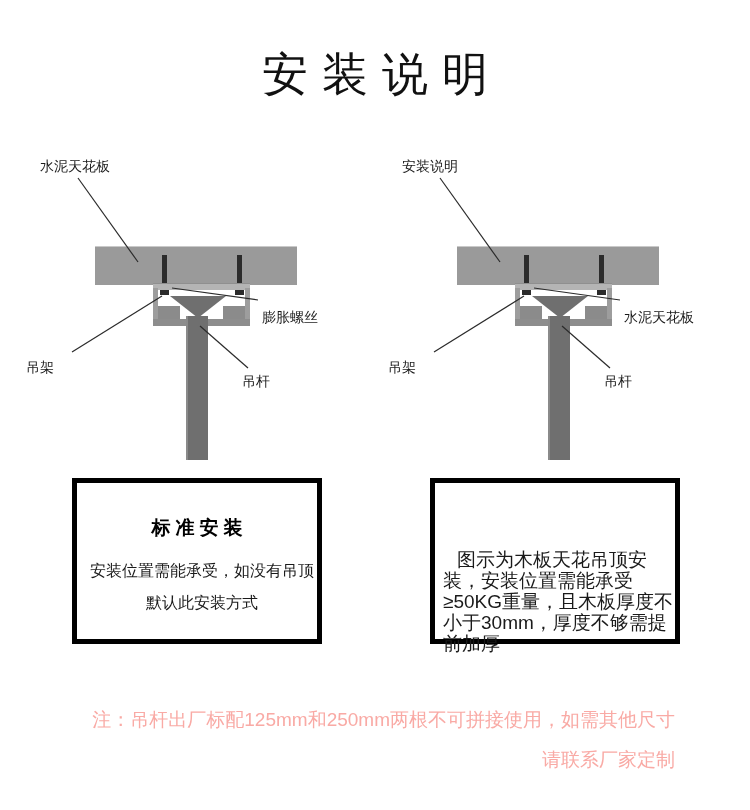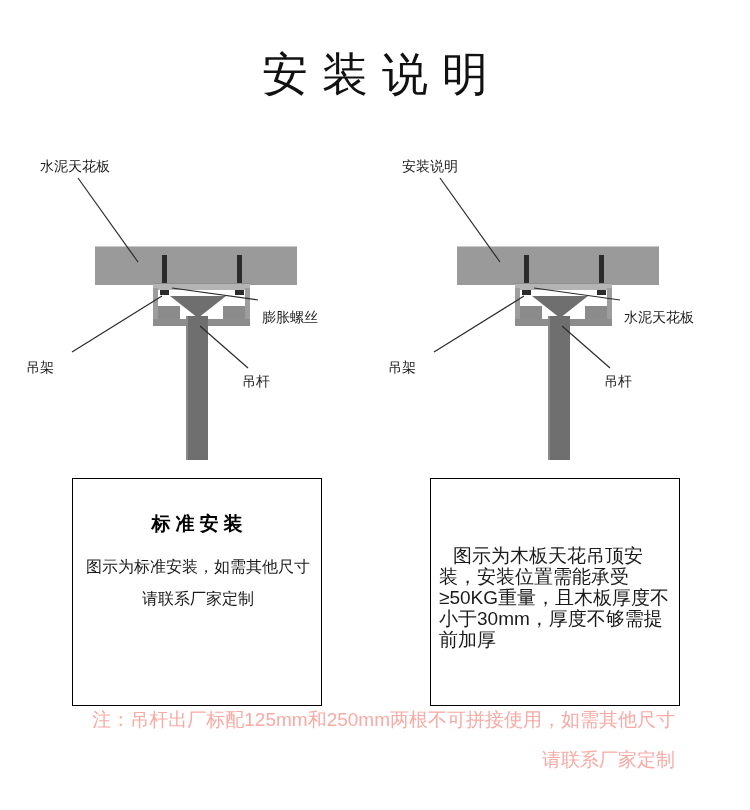--- a/index.html
+++ b/index.html
@@ -166,22 +166,22 @@
   .lbl-ceiling { left: 30px;  top: 18px; font-family: Liberation Mono, monospace; }
   .lbl-screw   { left: 252px; top: 168px; }
   .lbl-hanger  { left: 16px;  top: 218px; }
   .lbl-rod     { left: 232px; top: 232px; }
 
   
   .info-box {
     position: absolute;
     top: 478px;
     width: 250px;
-    height: 228px;
-    border: 1px solid #000000;
+    height: 166px;
+    border: 5px solid #000000;
     background: #ffffff;
     box-sizing: border-box;
   }
   .info-box.left  { left: 72px; }
   .info-box.right { left: 430px; }
 
   .info-title {
     position: absolute;
     left: 0;
     top: 32px;
@@ -296,20 +296,20 @@
   </svg>
 
   <div class="dlabel lbl-ceiling">安装说明</div>
   <div class="dlabel lbl-screw">水泥天花板</div>
   <div class="dlabel lbl-hanger">吊架</div>
   <div class="dlabel lbl-rod">吊杆</div>
 </div>
 
 <div class="info-box left">
   <div class="info-title">标准安装</div>
-  <div class="info-body">图示为标准安装，如需其他尺寸请联系厂家定制</div>
+  <div class="info-body">安装位置需能承受，如没有吊顶默认此安装方式</div>
 </div>
 
 <div class="info-box right">
   <div class="info-body">图示为木板天花吊顶安装，安装位置需能承受≥50KG重量，且木板厚度不小于30mm，厚度不够需提前加厚</div>
 </div>
 
 <div class="footer-note">注：吊杆出厂标配125mm和250mm两根不可拼接使用，如需其他尺寸请联系厂家定制</div>
 
 </body></html>

